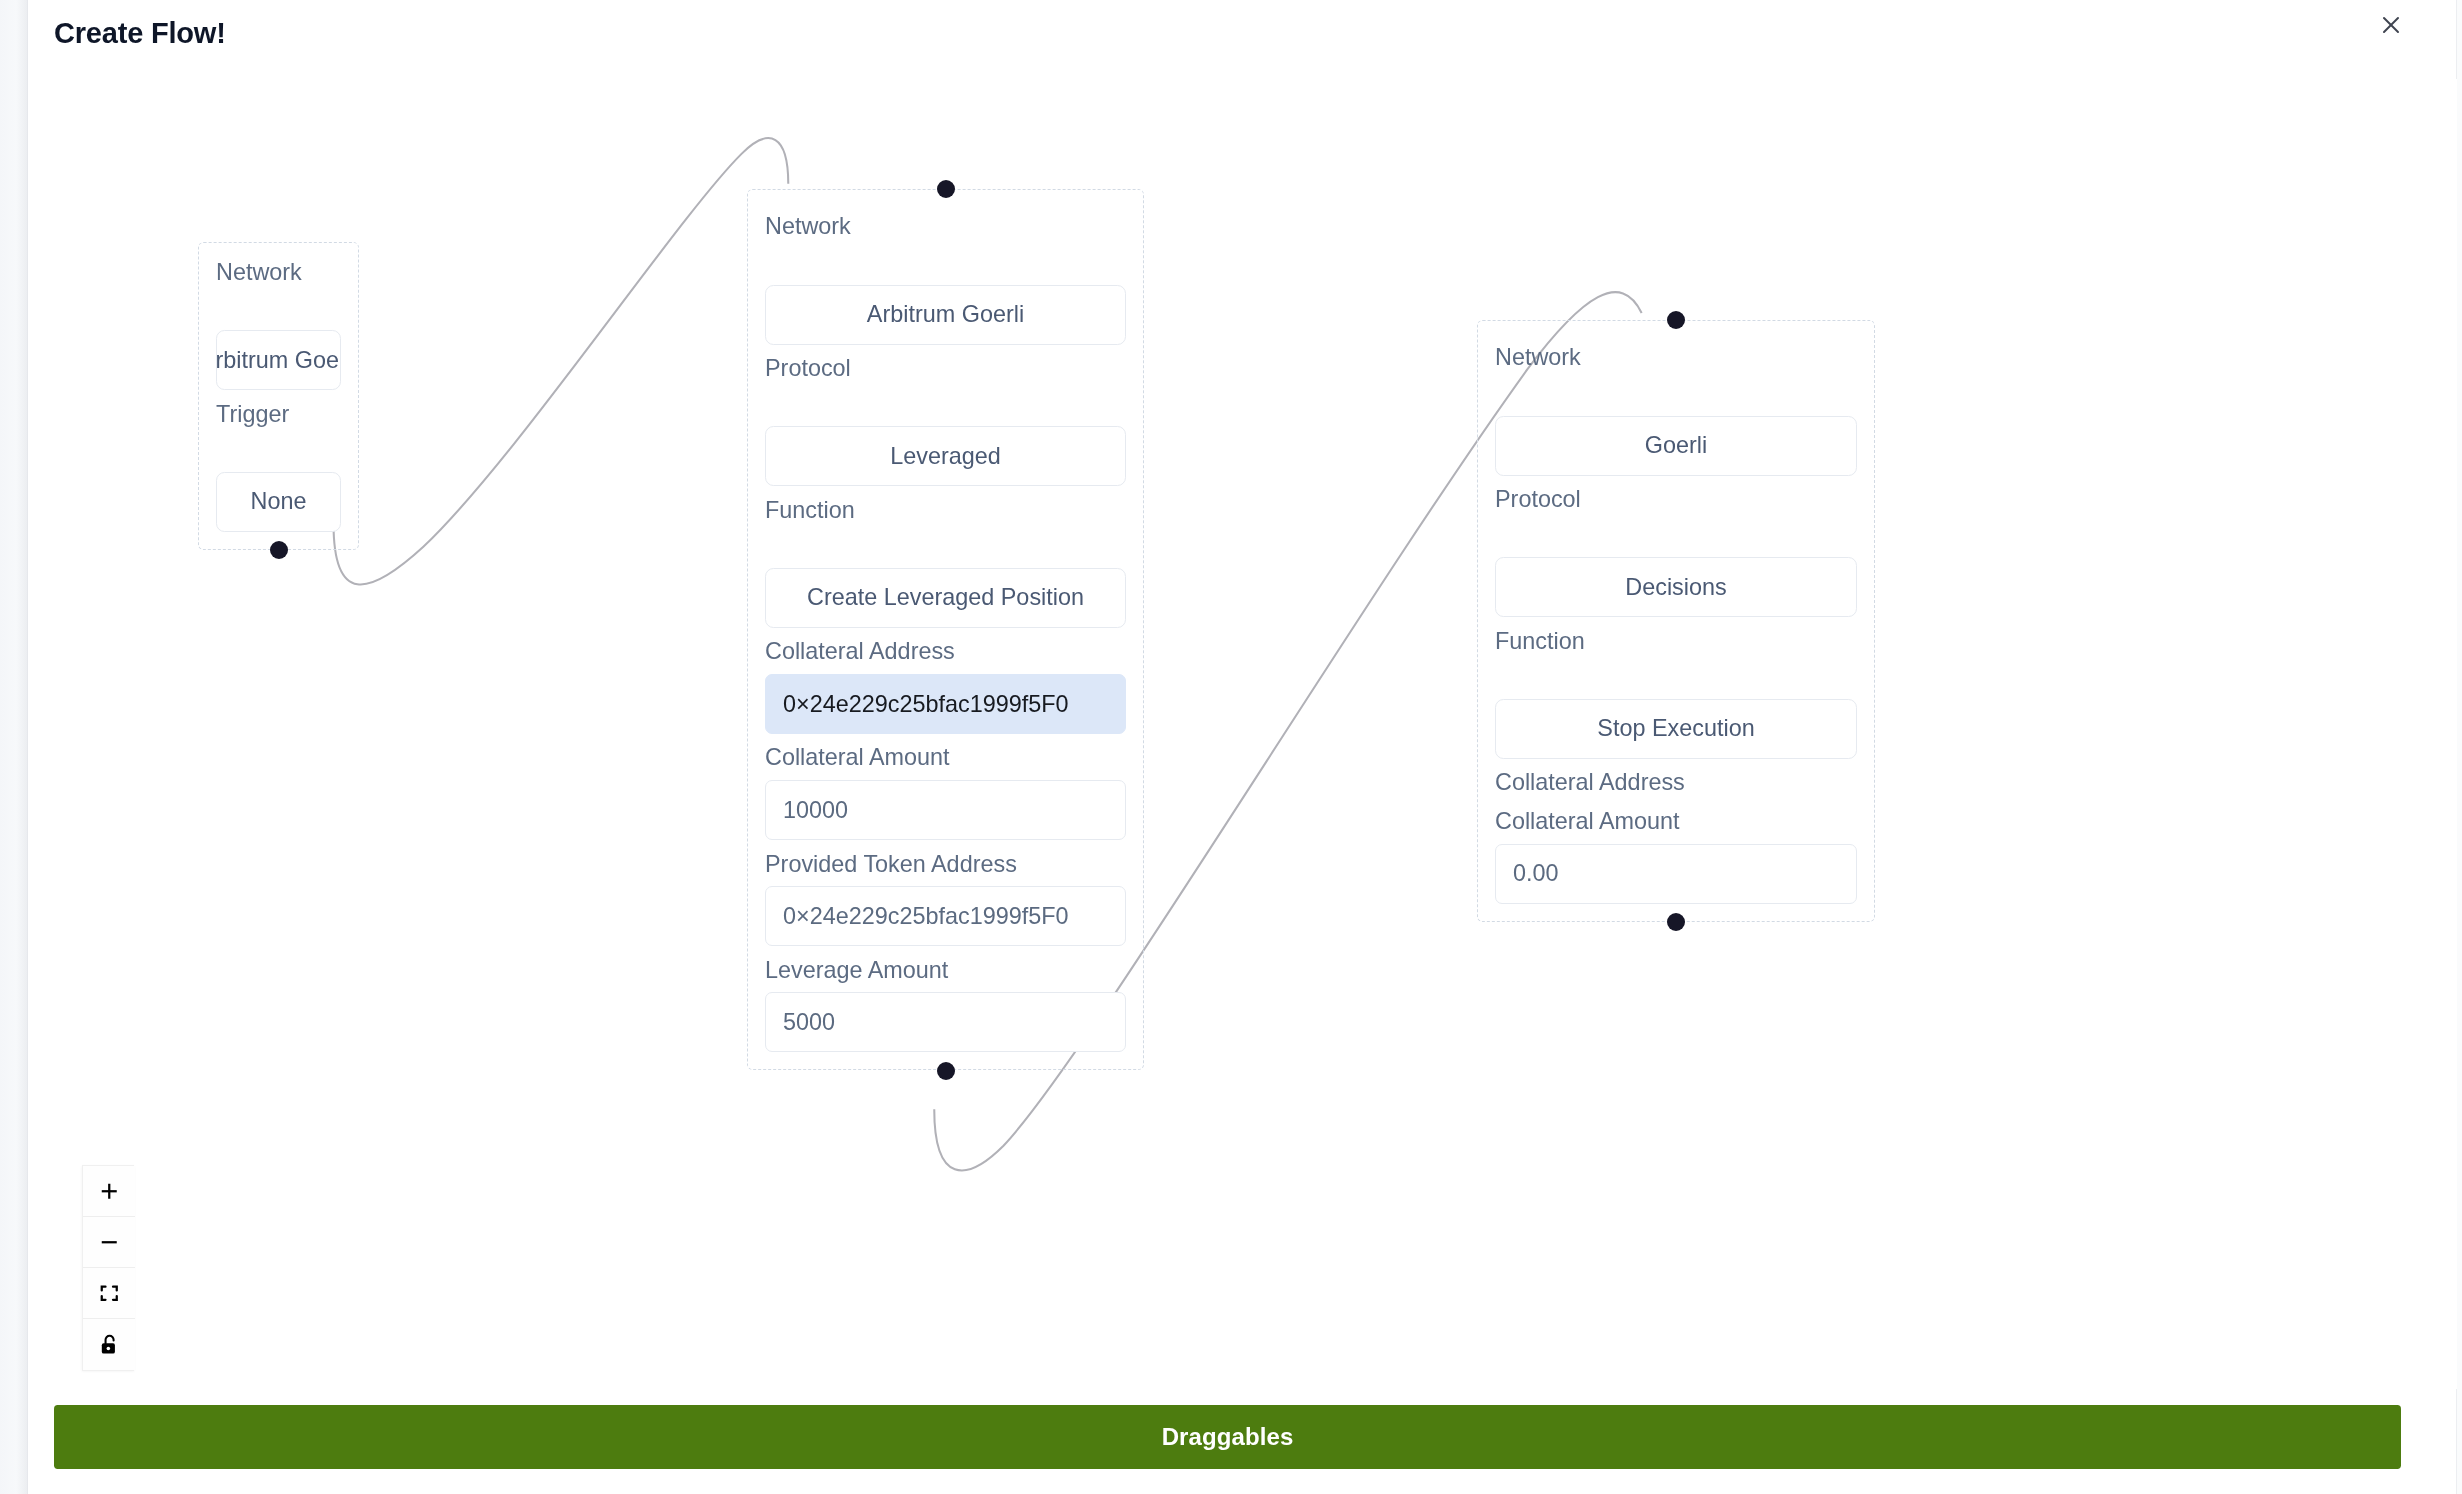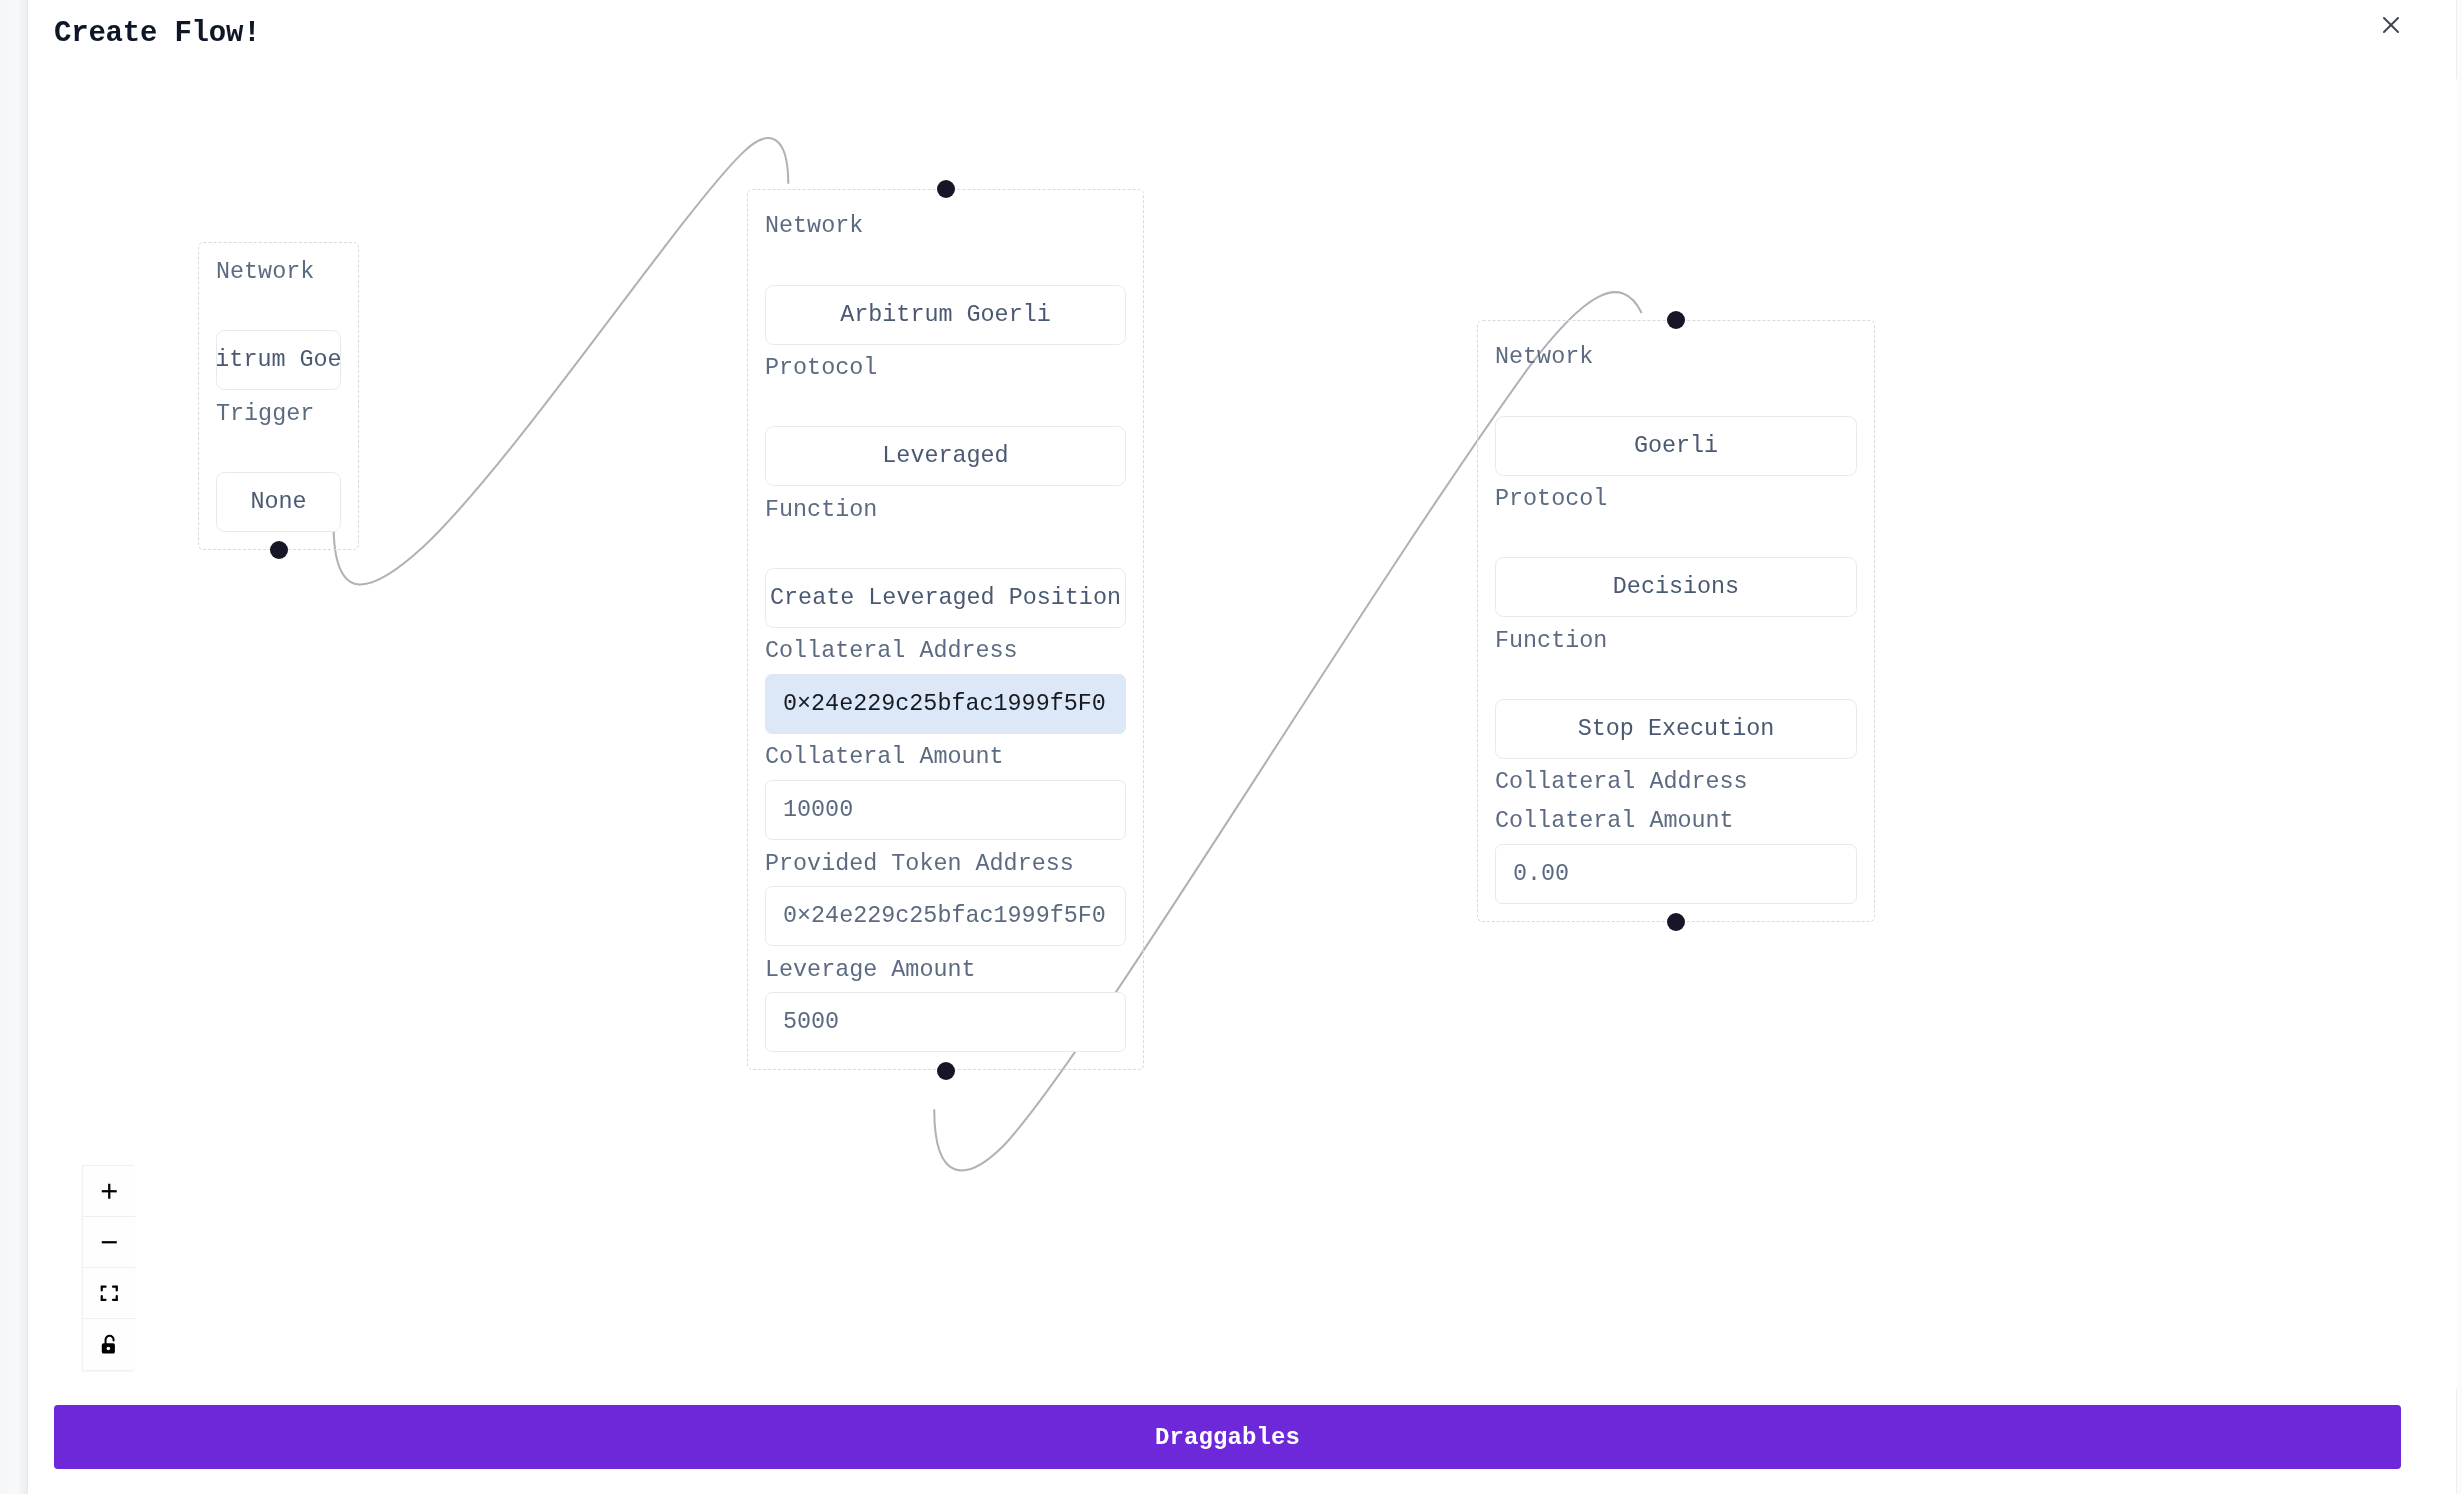--- a/index.html
+++ b/index.html
@@ -10,21 +10,20 @@
     background: #ffffff;
     font-family: "Liberation Sans", sans-serif;
   }
 
   
   #app {
     position: relative;
     width: 2462px;
     height: 1495px;
     background: #ffffff;
-    font-family: Liberation Mono, monospace;
   }
 
   
   .left-gutter {
     position: absolute;
     left: 0; top: 0;
     width: 28px; height: 1495px;
     background: linear-gradient(90deg, #f4f6f9 0%, #f7f9fb 60%, #eceef1 100%);
     border-right: 1.9px solid #e6e8ec;
   }
@@ -184,21 +183,21 @@
   .ctrl-btn:last-child { border-bottom: none; }
   .ctrl-btn svg { display: block; }
 
   
   .draggables-bar {
     position: absolute;
     left: 54px;
     top: 1405px;
     width: 2347px;
     height: 64px;
-    background: #6d28d9;
+    background: #4d7c0f;
     border-radius: 3.7px;
     display: flex;
     align-items: center;
     justify-content: center;
     cursor: pointer;
   }
   .draggables-label {
     color: #ffffff;
     font-size: 24px;
     font-weight: bold;

